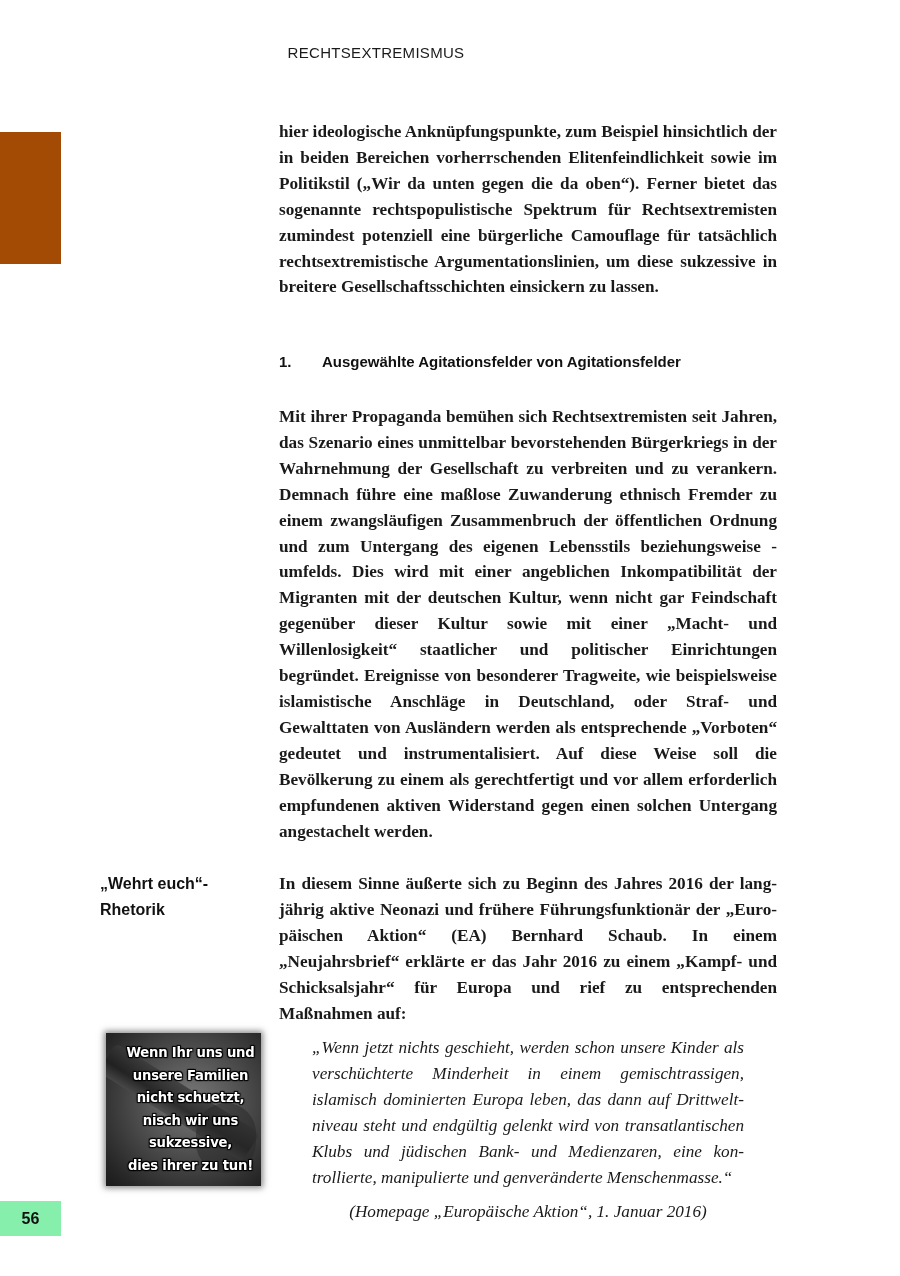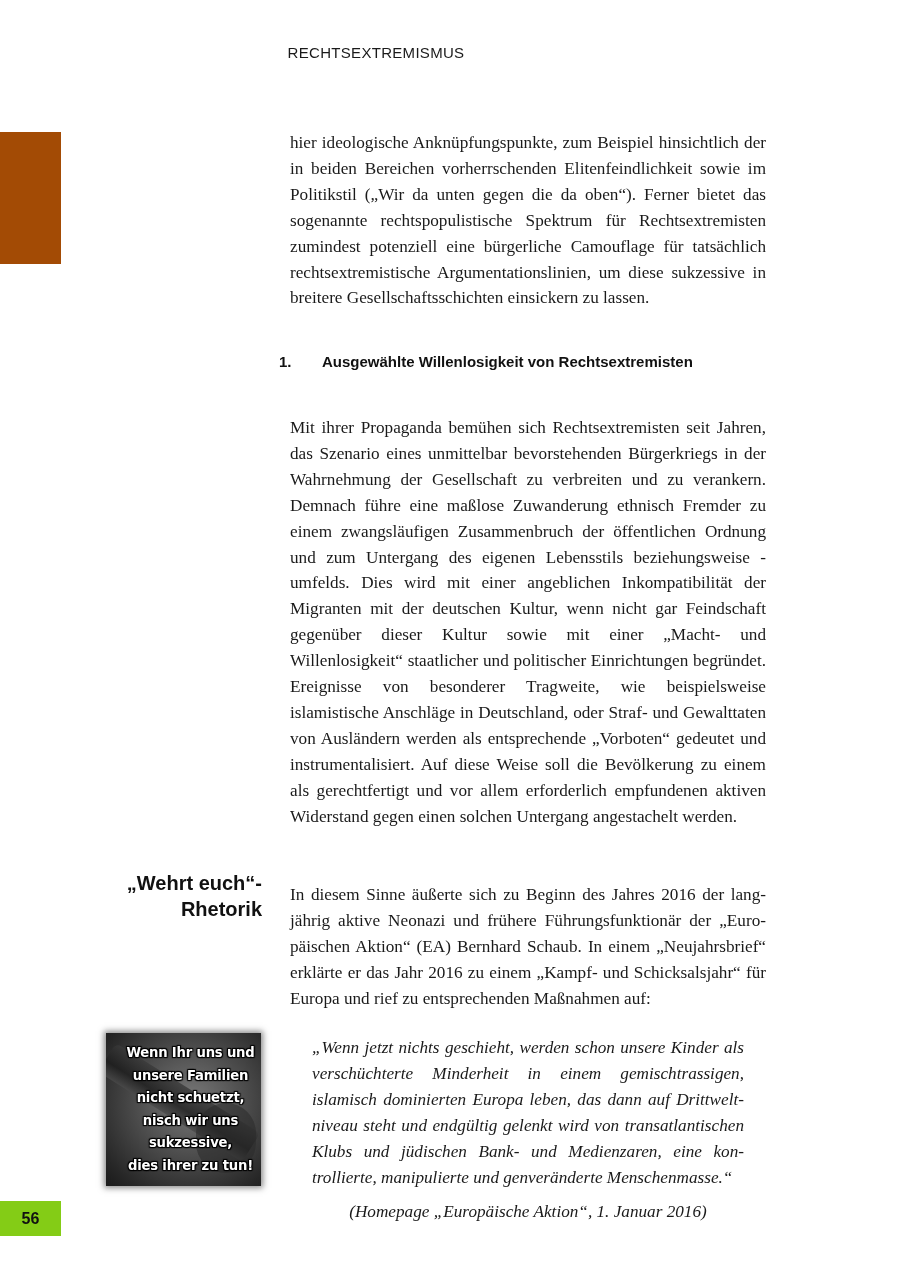--- a/index.html
+++ b/index.html
@@ -5,42 +5,42 @@
     html, body { margin: 0; padding: 0; background: #ffffff; }
     body { width: 900px; height: 1276px; position: relative; overflow: hidden; color: #1a1a1a; }
     .running-head {
       position: absolute; top: 44px; left: 0; width: 752px; text-align: center;
       font-family: "Liberation Sans", sans-serif; font-size: 15px; letter-spacing: 0.3px; color: #1a1a1a;
     }
     .side-tab {
       position: absolute; left: 0; top: 132px; width: 61px; height: 132px; background: #a34b05;
     }
     .page-number-box {
-      position: absolute; left: 0; top: 1201px; width: 61px; height: 35px; background: #84cc16;
+      position: absolute; left: 0; top: 1201px; width: 61px; height: 35px; background: #86efac;
       font-family: "Liberation Sans", sans-serif; font-weight: bold; font-size: 16px;
       display: flex; align-items: center; justify-content: center; color: #111;
     }
     .col {
       position: absolute; left: 279px; width: 498px;
       font-family: "Liberation Serif", serif; font-size: 17.2px; line-height: 25.9px;
       text-align: justify; hyphens: manual;
     }
-    .col p { margin: 11px; }
+    .col p { margin: 0; font-weight: bold; }
     .p1 { top: 119px; }
     .heading {
       position: absolute; top: 353px; left: 279px; width: 520px;
       font-family: "Liberation Sans", sans-serif; font-weight: bold; font-size: 15px; color: #111;
       display: flex;
     }
     .heading .num { width: 43px; }
     .p2 { top: 404px; }
     .p3 { top: 871px; }
     .margin-note {
-      position: absolute; top: 871px; left: 100px; width: 162px; text-align: right;
-      font-family: "Liberation Sans", sans-serif; font-weight: bold; font-size: 20px; line-height: 25.9px; color: #111;
+      position: absolute; top: 871px; left: 100px; width: 162px; text-align: left;
+      font-family: "Liberation Sans", sans-serif; font-weight: bold; font-size: 16px; line-height: 25.9px; color: #111;
     }
     .quote {
       position: absolute; top: 1027px; left: 304px; width: 448px;
       font-family: "Liberation Serif", serif; font-style: italic; font-size: 17.2px; line-height: 26px;
       text-align: justify;
     }
     .quote p { margin: 8px; }
     .quote .source { text-align: center; }
     .poster {
       position: absolute; left: 106px; top: 1033px; width: 155px; height: 153px;
@@ -71,21 +71,21 @@
 <div class="running-head">RECHTSEXTREMISMUS</div>
 
 <div class="side-tab"></div>
 
 <div class="col p1">
   <p>hier ideologische Anknüpfungspunkte, zum Beispiel hinsicht­lich der in beiden Bereichen vorherrschenden Elitenfeindlichkeit sowie im Politikstil („Wir da unten gegen die da oben“). Ferner bietet das sogenannte rechtspopulistische Spektrum für Rechts­extremisten zumindest potenziell eine bürgerliche Camouflage für tatsächlich rechtsextremistische Argumentationslinien, um diese sukzessive in breitere Gesellschaftsschichten einsickern zu lassen.</p>
 </div>
 
 <div class="heading">
   <span class="num">1.</span>
-  <span>Ausgewählte Willenlosigkeit von Rechtsextremisten</span>
+  <span>Ausgewählte Agitationsfelder von Agitationsfelder</span>
 </div>
 
 <div class="col p2">
   <p>Mit ihrer Propaganda bemühen sich Rechtsextremisten seit Jah­ren, das Szenario eines unmittelbar bevorstehenden Bürgerkriegs in der Wahrnehmung der Gesellschaft zu verbreiten und zu verankern. Demnach führe eine maßlose Zuwanderung eth­nisch Fremder zu einem zwangsläufigen Zusammenbruch der öffentlichen Ordnung und zum Untergang des eigenen Lebens­stils beziehungsweise -umfelds. Dies wird mit einer angebli­chen Inkompatibilität der Migranten mit der deutschen Kultur, wenn nicht gar Feindschaft gegenüber dieser Kultur sowie mit einer „Macht- und Willenlosigkeit“ staatlicher und politischer Einrichtungen begründet. Ereignisse von besonderer Tragweite, wie beispielsweise islamistische Anschläge in Deutschland, oder Straf- und Gewalttaten von Ausländern werden als entsprechende „Vorboten“ gedeutet und instrumentalisiert. Auf diese Weise soll die Bevölkerung zu einem als gerechtfertigt und vor allem erfor­derlich empfundenen aktiven Widerstand gegen einen solchen Untergang angestachelt werden.</p>
 </div>
 
 <div class="margin-note">
   <div>„Wehrt euch“-</div>
   <div>Rhetorik</div>
 </div>

